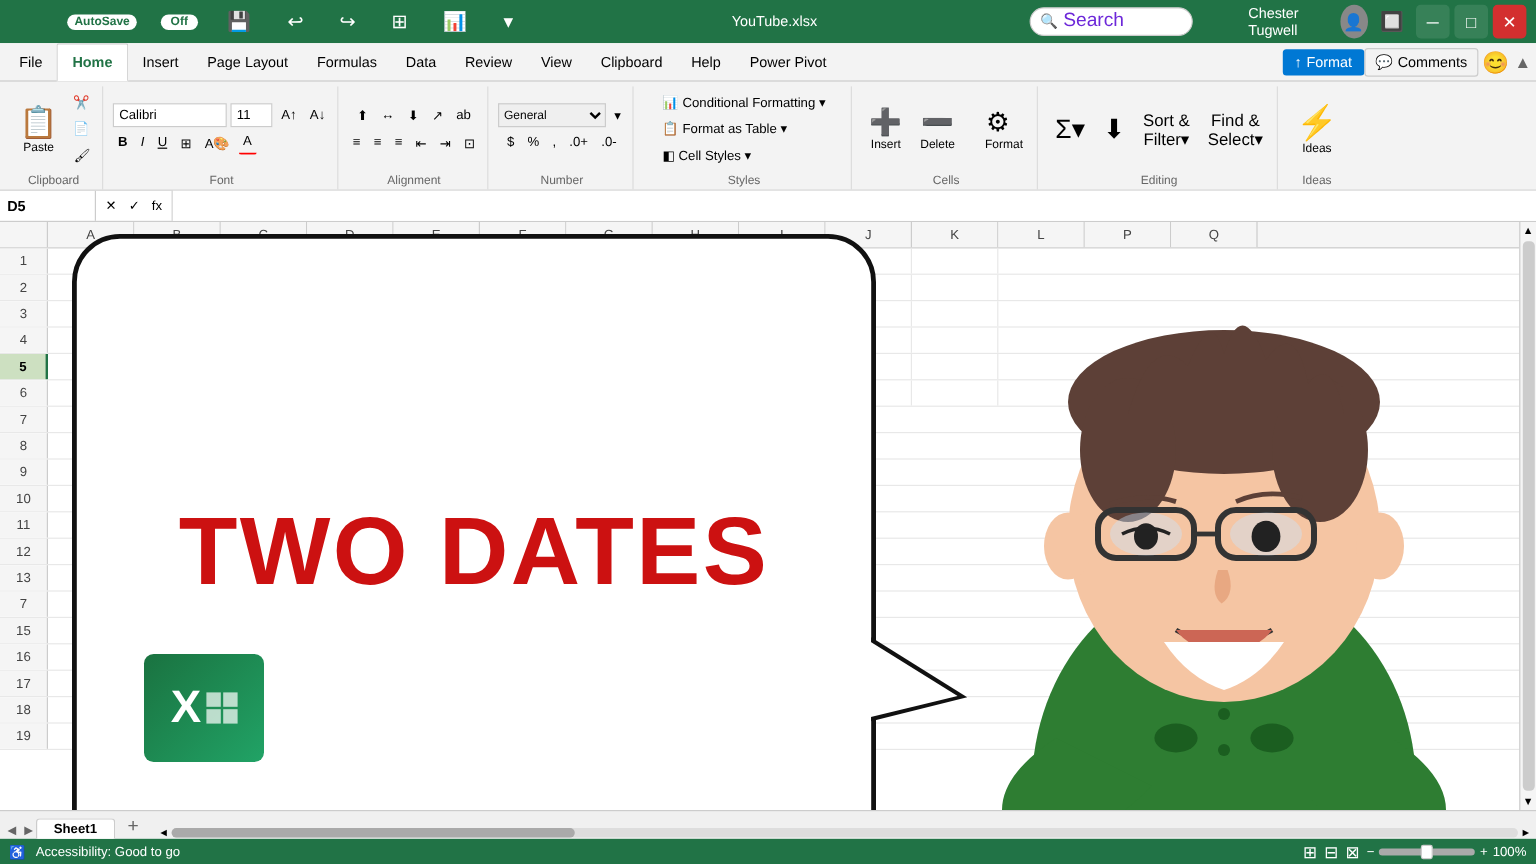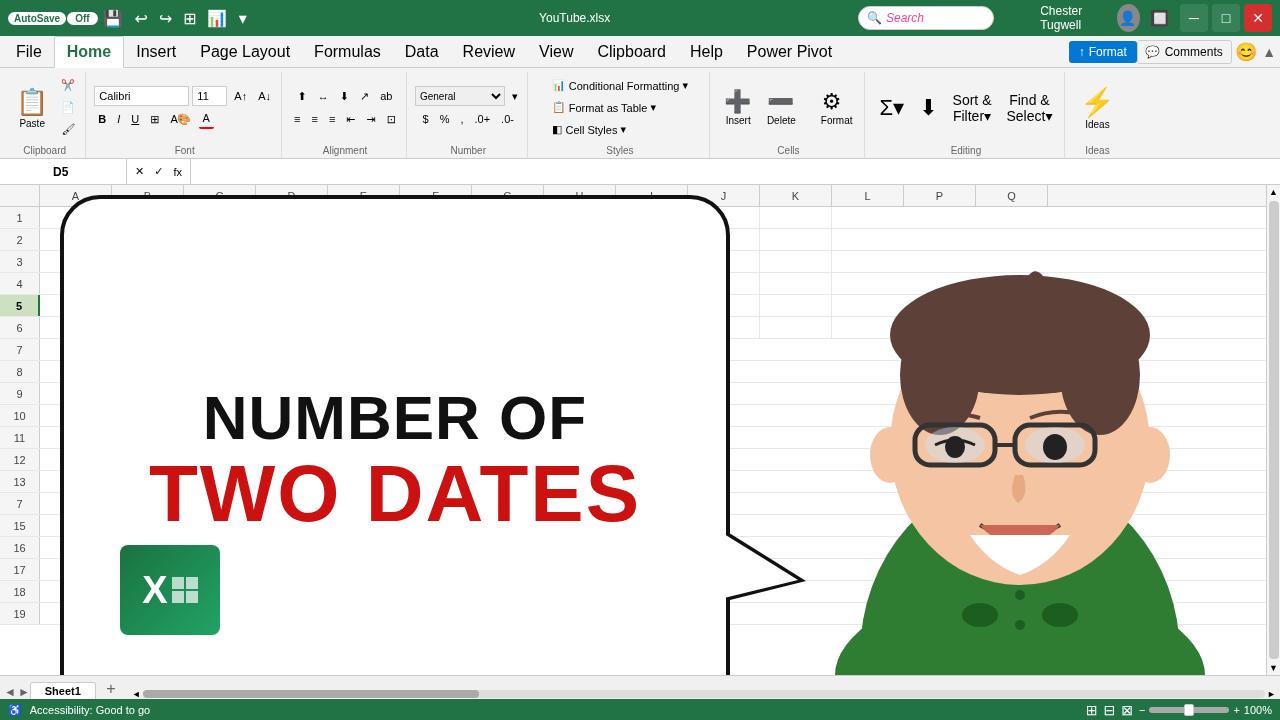--- a/index.html
+++ b/index.html
@@ -8,21 +8,21 @@
     
     #titlebar {
       height: 36px;
       background: #217346;
       display: flex;
       align-items: center;
       padding: 0 8px;
       color: white;
       font-size: 12px;
     }
-    #titlebar .left-controls { display: flex; align-items: center; gap: 1px; flex: 1; }
+    #titlebar .left-controls { display: flex; align-items: center; gap: 20px; flex: 1; margin-left: 48px; }
     #titlebar .center { flex: 2; text-align: center; font-size: 12px; }
     #titlebar .right-controls { display: flex; align-items: center; gap: 10px; flex: 1; justify-content: flex-end; }
     .autosave-toggle {
       background: #fff;
       color: #217346;
       border-radius: 10px;
       padding: 1px 6px;
       font-size: 10px;
       font-weight: bold;
     }
@@ -55,21 +55,21 @@
     }
     #tabs-row {
       display: flex;
       align-items: center;
       height: 32px;
       padding: 0 4px;
       border-bottom: 1px solid #ccc;
     }
     .tab-item {
       padding: 4px 12px;
-      font-size: 16px;
+      font-size: 12px;
       cursor: pointer;
       border-radius: 2px 2px 0 0;
       height: 32px;
       display: flex;
       align-items: center;
     }
     .tab-item.active {
       background: #fff;
       border: 1px solid #ccc;
       border-bottom: 1px solid #fff;
@@ -132,21 +132,20 @@
     }
 
     
     #formula-bar {
       height: 26px;
       display: flex;
       align-items: center;
       border-bottom: 1px solid #ccc;
       background: #fff;
       font-size: 13px;
-      padding-left: 47px;
     }
     .name-box {
       width: 80px;
       border-right: 1px solid #ccc;
       padding: 0 6px;
       font-size: 12px;
       font-weight: bold;
       display: flex;
       align-items: center;
       height: 100%;
@@ -496,21 +495,21 @@
     <button class="title-btn">⊞</button>
     <button class="title-btn">📊</button>
     <button class="title-btn">▾</button>
   </div>
   <div class="center">
     <span>YouTube.xlsx</span>
   </div>
   <div class="right-controls">
     <div class="search-box-title">
       <span>🔍</span>
-      <span style="color:#ec4899;font-size:12px;font-style:italic;">Search</span>
+      <span style="color:#6d28d9;font-size:16px;">Search</span>
     </div>
     <div class="user-area">
       <span>Chester Tugwell</span>
       <div style="width:28px;height:28px;border-radius:50%;background:#888;display:flex;align-items:center;justify-content:center;font-size:14px;">👤</div>
     </div>
     <button style="background:none;border:none;color:white;cursor:pointer;font-size:16px;">🔲</button>
     <div class="window-controls">
       <button class="win-btn win-min">─</button>
       <button class="win-btn win-max">□</button>
       <button class="win-btn win-close">✕</button>
@@ -863,21 +862,20 @@
       </div>
     <div class="row">
         <div class="row-num">19</div>
         <div class="cell" style="flex:1"></div>
       </div>
   </div>
 
   <div id="main-overlay">
 
     <div id="speech-bubble">
-      <div class="bubble-line1">NUMBER OF</div>
       <div class="bubble-line4">TWO DATES</div>
     </div>
 
     <div id="excel-logo">
       <span class="excel-x">X</span>
       <div class="excel-grid">
         <div class="excel-grid-cell"></div>
         <div class="excel-grid-cell"></div>
         <div class="excel-grid-cell"></div>
         <div class="excel-grid-cell"></div>

